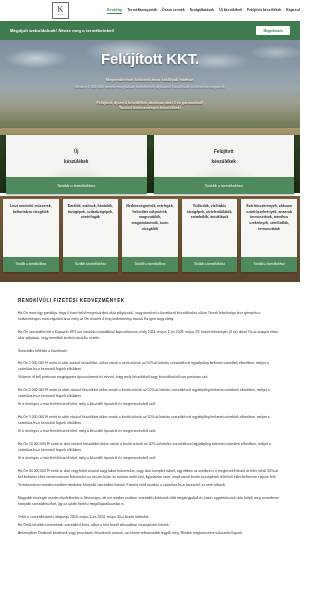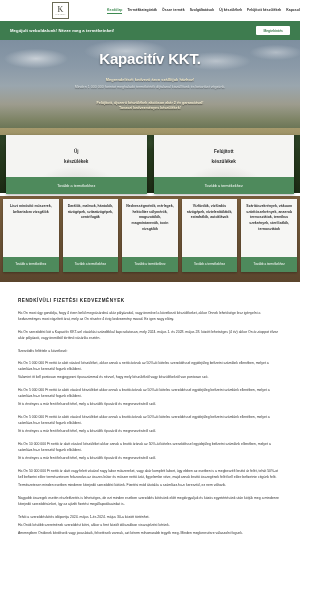--- a/index.html
+++ b/index.html
@@ -225,21 +225,21 @@
   <div class="announce">
     <span class="announce-text">Megújult weboldalunk! Nézze meg a termékeinket!</span>
     <button class="announce-btn">Megtekintés</button>
   </div>
 
   <div class="hero">
     <div class="hero-clouds"></div>
     <div class="hero-field"></div>
     <div class="hero-trees"></div>
     <div class="hero-inner">
-      <div class="hero-title">Kapacitív KKT.</div>
+      <div class="hero-title">Felújított KKT.</div>
       <div class="hero-lead">Megrendelését kedvező áron szállítjuk házhoz!</div>
       <div class="hero-sub">Minden 1 000 000 forintot meghaladó termékérték díjtalanul kiszállítunk és betartást végzünk.</div>
       <div class="hero-promo">
         <div>Felújított, újszerű készülékek akciósan akár 2 év garanciával!</div>
         <div>Tavaszi kedvezményes készülékek!</div>
       </div>
     </div>
   </div>
 
   <div class="bigcards">

